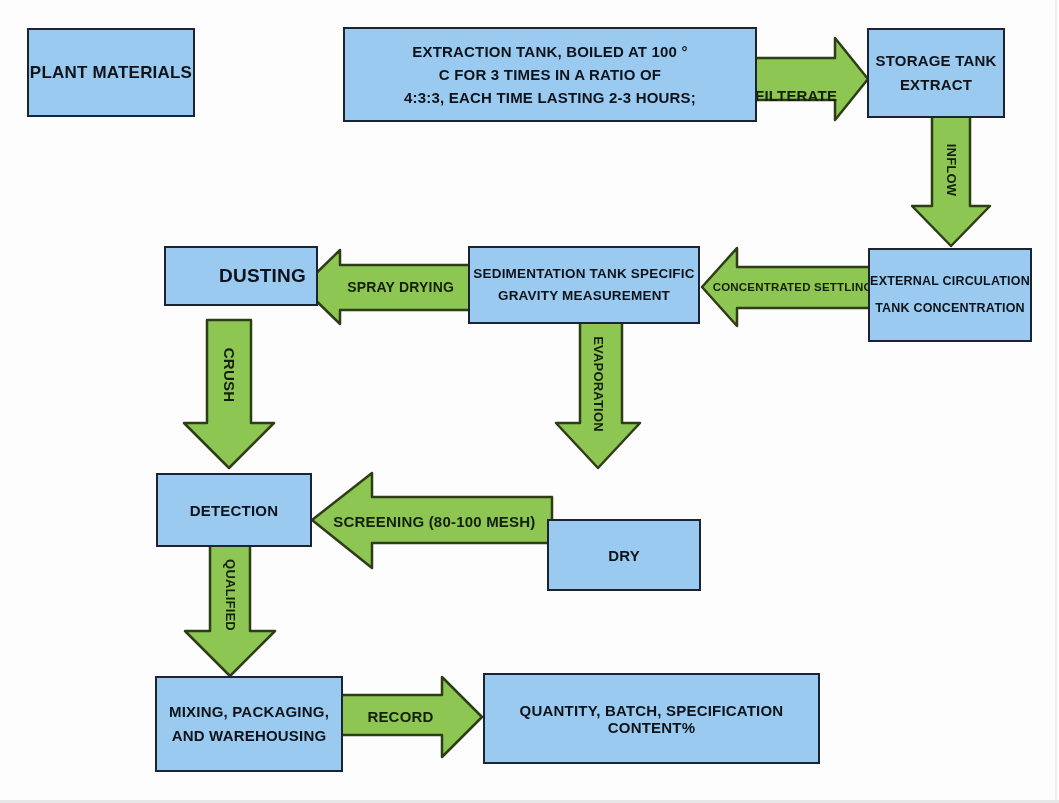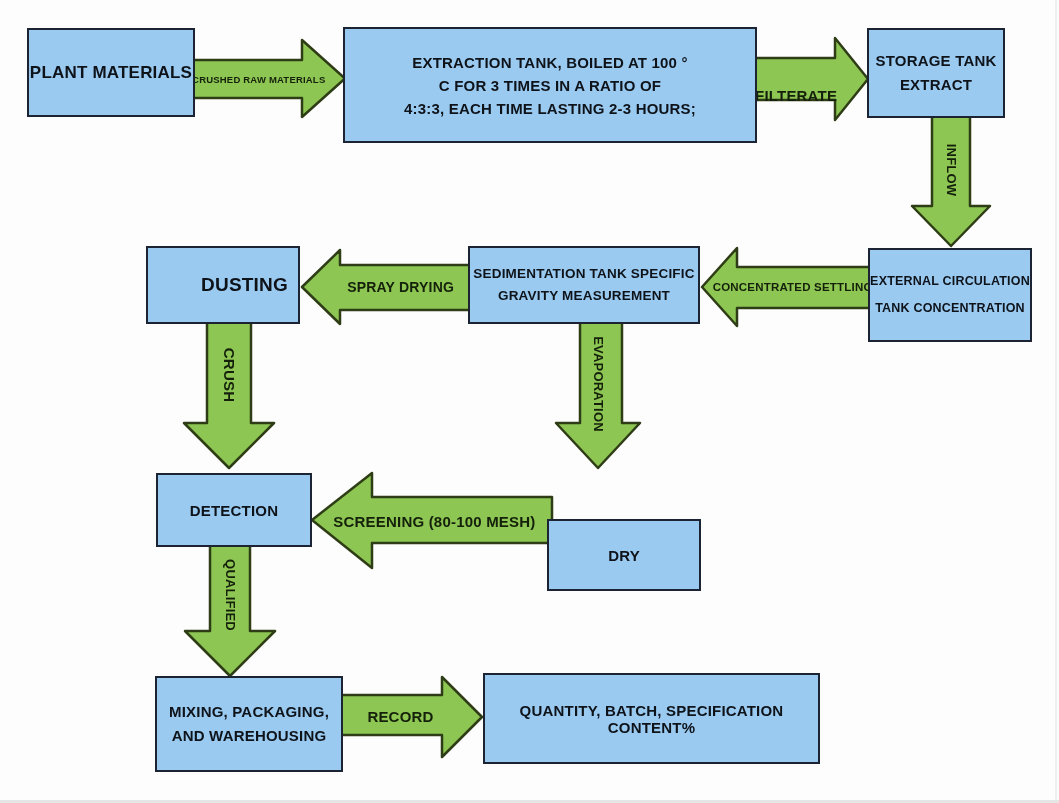--- a/index.html
+++ b/index.html
@@ -25,26 +25,20 @@
     position:absolute;transform:translate(-50%,-50%);white-space:nowrap;
     color:#14200a;font-weight:bold;letter-spacing:.2px;
   }
   .arrow .lbl.vert{transform:translate(-50%,-50%) rotate(90deg);}
 </style>
 </head>
 <body>
 
 <div class="canvas">
 
-  <div class="arrow" style="left:191px;top:40px;width:154px;height:77px;">
-    <svg width="154" height="77" viewBox="0 0 154 77">
-      <polygon points="0,20 111,20 111,0 154,38.5 111,77 111,58 0,58"></polygon>
-    </svg>
-    <span class="lbl" style="left:44%;top:50%;font-size:9.5px;">CRUSHED RAW MATERIALS</span>
-  </div>
 
   <div class="arrow" style="left:752px;top:38px;width:116px;height:82px;">
     <svg width="116" height="82" viewBox="0 0 116 82">
       <polygon points="0,20 83,20 83,0 116,41 83,82 83,62 0,62"></polygon>
     </svg>
     <span class="lbl" style="left:38%;top:50%;font-size:15px;margin-top:16px;">FILTERATE</span>
   </div>
 
   <div class="arrow" style="left:912px;top:115px;width:78px;height:131px;">
     <svg width="78" height="131" viewBox="0 0 78 131">
@@ -99,42 +93,42 @@
     <svg width="143" height="80" viewBox="0 0 143 80">
       <polygon points="0,18 103,18 103,0 143,40 103,80 103,58 0,58"></polygon>
     </svg>
     <span class="lbl" style="left:43%;top:49%;font-size:15px;">RECORD</span>
   </div>
 
   <div class="box" style="left:27px;top:28px;width:168px;height:89px;font-size:17px;">
     <span>PLANT MATERIALS</span>
   </div>
 
-  <div class="box" style="left:343px;top:27px;width:414px;height:116px;font-size:15px;line-height:23px;">
+  <div class="box" style="left:343px;top:27px;width:414px;height:95px;font-size:15px;line-height:23px;">
     <span>EXTRACTION TANK, BOILED AT 100 °
 C FOR 3 TIMES IN A RATIO OF
 4:3:3, EACH TIME LASTING 2-3 HOURS;</span>
   </div>
 
   <div class="box" style="left:867px;top:28px;width:138px;height:90px;font-size:15px;line-height:24px;">
     <span>STORAGE TANK
 EXTRACT</span>
   </div>
 
   <div class="box" style="left:868px;top:248px;width:164px;height:94px;font-size:12.5px;line-height:27px;">
     <span>EXTERNAL CIRCULATION
 TANK CONCENTRATION</span>
   </div>
 
   <div class="box" style="left:468px;top:246px;width:232px;height:78px;font-size:13.5px;line-height:22px;align-items:center;">
     <span>SEDIMENTATION TANK SPECIFIC
 GRAVITY MEASUREMENT</span>
   </div>
 
-  <div class="box" style="left:146px;top:246px;width:154px;height:78px;font-size:19px;padding-left:43px;">
+  <div class="box" style="left:164px;top:246px;width:154px;height:60px;font-size:19px;padding-left:43px;">
     <span>DUSTING</span>
   </div>
 
   <div class="box" style="left:156px;top:473px;width:156px;height:74px;font-size:15px;">
     <span>DETECTION</span>
   </div>
 
   <div class="box" style="left:547px;top:475px;width:154px;height:72px;font-size:15px;margin-top:44px;">
     <span>DRY</span>
   </div>

